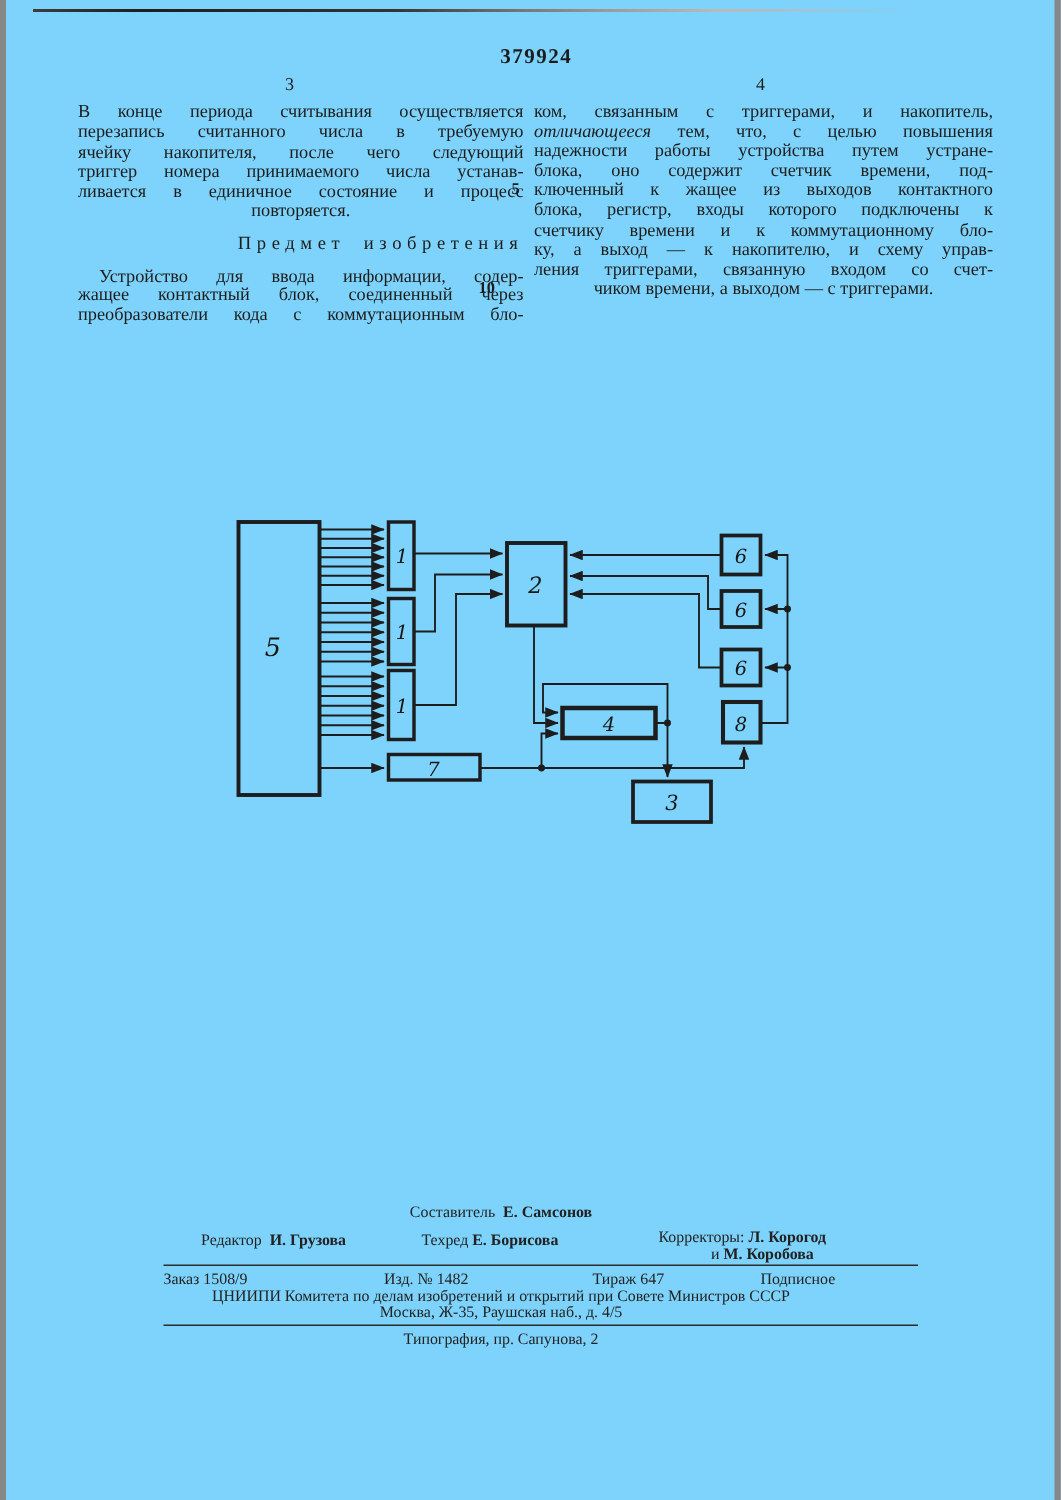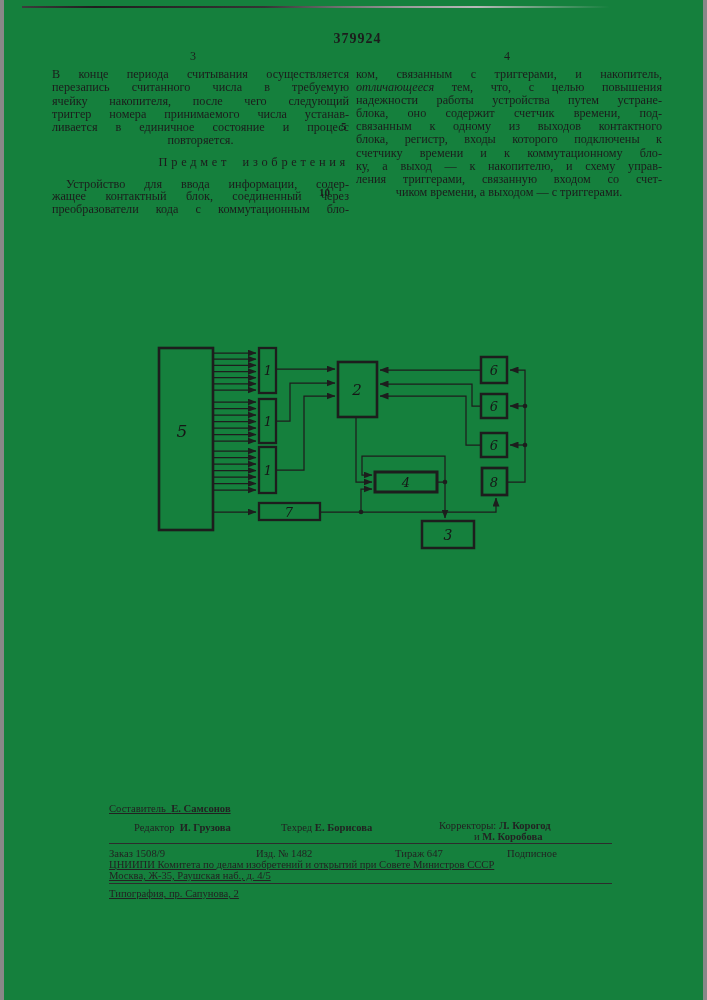--- a/index.html
+++ b/index.html
@@ -1,18 +1,18 @@
 <!DOCTYPE html>
 <html><head>
 <meta charset="utf-8">
 <style>
   html,body{margin:0;padding:0;background:#888;}
   .page{
     position:relative;width:699px;height:1000px;margin:0 auto;
-    background:#15803d;overflow:hidden;
+    background:#7dd3fc;overflow:hidden;
     font-family:"Liberation Serif", serif;color:#1c1c1c;
   }
   .scan-line-top{
     position:absolute;top:6px;left:18px;width:606px;height:2px;
     background:linear-gradient(90deg,#3c3c3c 0%,#1e1e1e 12%,#343434 40%,#6f6f6f 52%,#9a9a9a 63%,#b9b9b9 75%,rgba(185,185,185,0) 97%);
   }
   .patent-number{
     position:absolute;top:31px;left:0;width:707px;text-align:center;
     font-size:14px;font-weight:bold;letter-spacing:1px;
   }
@@ -30,21 +30,21 @@
   .section-heading{
     margin-top:7px;margin-bottom:9px;text-align:right;
     font-size:12.4px;letter-spacing:0.30em;word-spacing:0.45em;line-height:14px;
   }
   .line-marker{position:absolute;font-size:11px;font-weight:bold;}
   .marker-5{top:120px;left:337px;}
   .marker-10{top:186px;left:315px;text-align:right;}
   .diagram{position:absolute;top:340px;left:140px;}
   .diagram text{font-family:"DejaVu Serif", serif;font-style:italic;fill:#161616;}
   .imprint{position:absolute;top:800px;left:105px;width:505px;font-size:10.6px;color:#222;}
-  .imprint .center-block{position:absolute;left:0;width:450px;text-decoration:underline;}
+  .imprint .center-block{position:absolute;left:0;width:450px;text-align:center;}
   .imprint .rule{position:absolute;left:0;width:503px;border-top:1.2px solid #2c2c2c;height:0;}
   .imprint b{font-weight:bold;}
   .abs{position:absolute;white-space:nowrap;}
 </style>
 </head>
 <body>
 
 <div class="page">
 
   <div class="scan-line-top"></div>
@@ -69,21 +69,21 @@
   </div>
 
   <div class="line-marker marker-5">5</div>
   <div class="line-marker marker-10">10</div>
 
   <div class="col col-right">
     <div class="jline">ком, связанным с триггерами, и накопитель,</div>
     <div class="jline"><i>отличающееся</i> <span>тем, что, с целью повышения</span></div>
     <div class="jline">надежности работы устройства путем устране-</div>
     <div class="jline">блока, оно содержит счетчик времени, под-</div>
-    <div class="jline">связанным к одному из выходов контактного</div>
+    <div class="jline">ключенный к жащее из выходов контактного</div>
     <div class="jline">блока, регистр, входы которого подключены к</div>
     <div class="jline">счетчику времени и к коммутационному бло-</div>
     <div class="jline">ку, а выход — к накопителю, и схему управ-</div>
     <div class="jline">ления триггерами, связанную входом со счет-</div>
     <div class="nline">чиком времени, а выходом — с триггерами.</div>
   </div>
 
   <svg class="diagram" width="405" height="225" viewBox="140 340 405 225">
     <defs>
       <marker id="ah" markerWidth="9" markerHeight="7" refX="8.5" refY="3.5" orient="auto" markerUnits="userSpaceOnUse">

